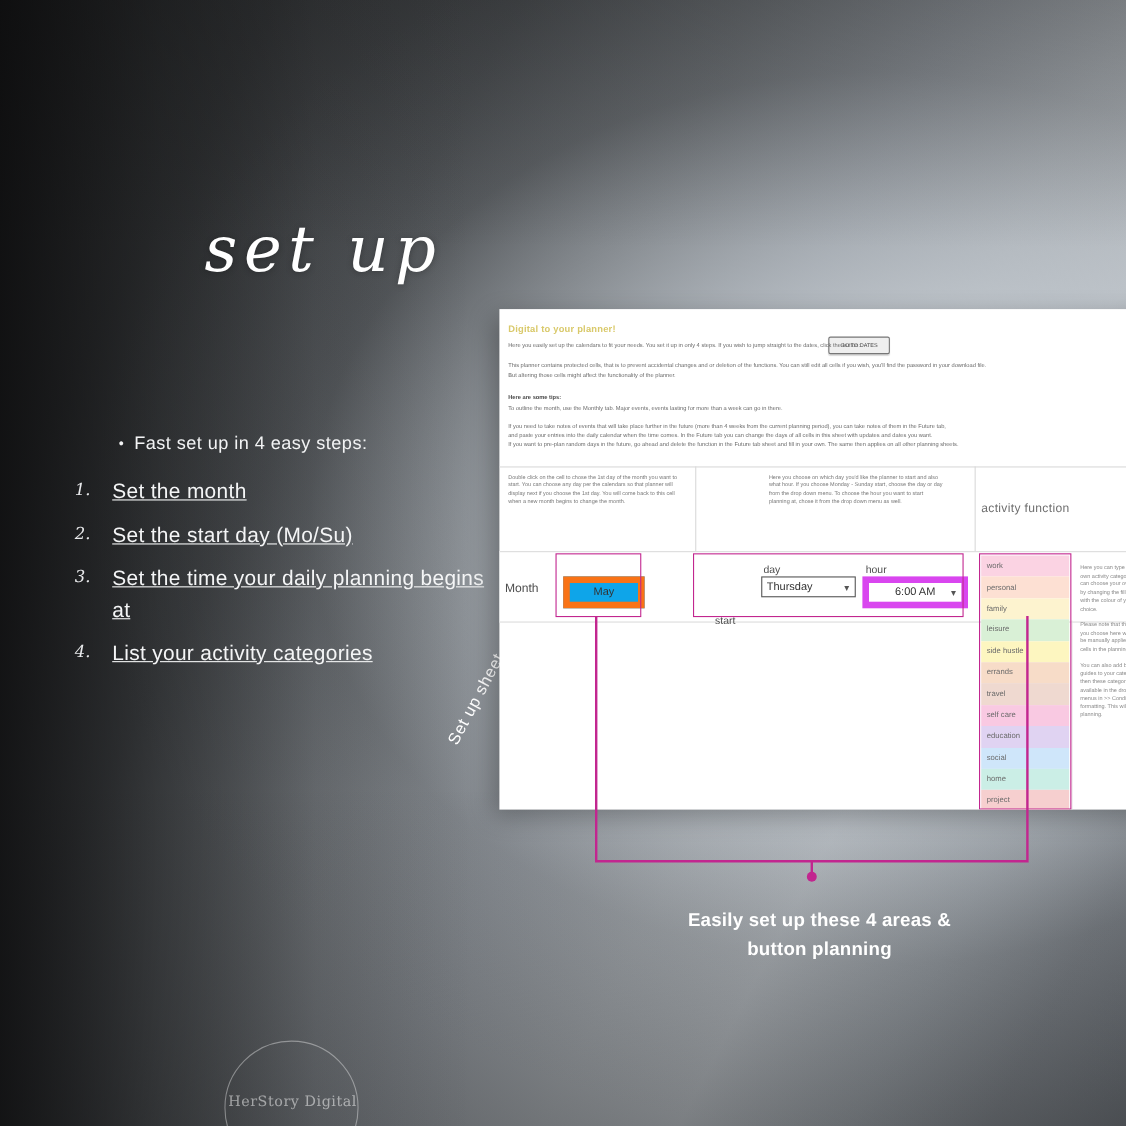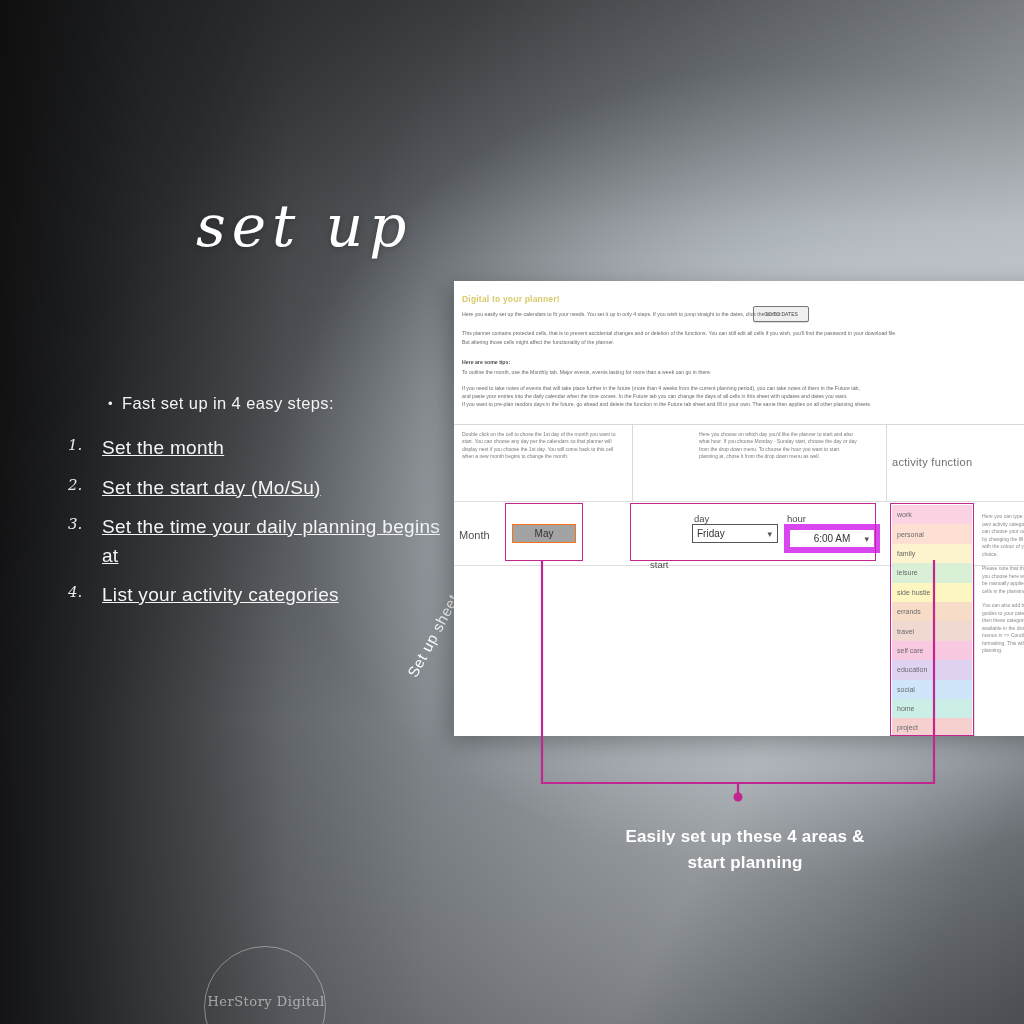--- a/index.html
+++ b/index.html
@@ -28,21 +28,21 @@
     background:
       linear-gradient(90deg, rgba(10,10,11,0.82) 0%, rgba(18,19,20,0.45) 14%, rgba(30,31,33,0.10) 28%, rgba(0,0,0,0) 42%),
       linear-gradient(0deg, rgba(20,21,22,0.38) 0%, rgba(0,0,0,0) 30%),
       linear-gradient(180deg, rgba(20,21,22,0.30) 0%, rgba(0,0,0,0) 22%);
     pointer-events: none;
   }
 
   
   .headline {
     position: absolute;
-    left: 196px;
+    left: 186px;
     top: 192px;
     color: #ffffff;
     font-family: "DejaVu Serif", "Liberation Serif", serif;
     font-style: italic;
     font-size: 58px;
     letter-spacing: 6px;
     font-weight: 400;
     text-shadow: 0 1px 6px rgba(0,0,0,0.25);
   }
 
@@ -198,22 +198,22 @@
     position: absolute; left: 240px; top: 232px;
     font-size: 9.5px; color: #4d4d4d;
   }
   .lbl-hour {
     position: absolute; left: 333px; top: 232px;
     font-size: 9.5px; color: #4d4d4d;
   }
   .cell-month {
     position: absolute; left: 58px; top: 243px;
     width: 62px; height: 17px;
-    border: 1px solid #f97316;
-    background: #a3a3a3;
+    border: 6px solid #f97316;
+    background: #0ea5e9;
     display: flex; align-items: center; justify-content: center;
     font-size: 10px; color: #333;
   }
   .cell-day {
     position: absolute; left: 238px; top: 243px;
     width: 84px; height: 17px;
     border: 1px solid #555;
     background: #fff;
     display: flex; align-items: center;
     font-size: 10px; color: #333;
@@ -382,21 +382,21 @@
       <div class="row-band"></div>
 
       <div class="lbl-month">Month</div>
       <div class="cell-month">May</div>
 
       <div class="lbl-start">start</div>
       <div class="lbl-day">day</div>
       <div class="lbl-hour">hour</div>
 
       <div class="cell-day">
-        <span class="val">Friday</span>
+        <span class="val">Thursday</span>
         <span class="caret">▾</span>
       </div>
       <div class="cell-hour">
         <span>6:00 AM</span>
         <span class="caret">▾</span>
       </div>
 
       <div class="sheet-gridline-v"></div>
 
       <div class="cats">
@@ -427,20 +427,20 @@
   </div>
 
   <svg class="bracket" viewBox="0 0 1024 1024">
     <path d="M542 560 L542 783 L934 783 L934 560" fill="none" stroke="#c2268f" stroke-width="2.2"></path>
     <line x1="738" y1="783" x2="738" y2="796" stroke="#c2268f" stroke-width="2.2"></line>
     <circle cx="738" cy="797" r="4.5" fill="#c2268f"></circle>
   </svg>
 
   <div class="caption">
     <div>Easily set up these 4 areas &amp;</div>
-    <div>start planning</div>
+    <div>button planning</div>
   </div>
 
   <div class="watermark">
     <div class="ring"></div>
     <div class="wtext">HerStory Digital</div>
   </div>
 </div>
 
 </body></html>

